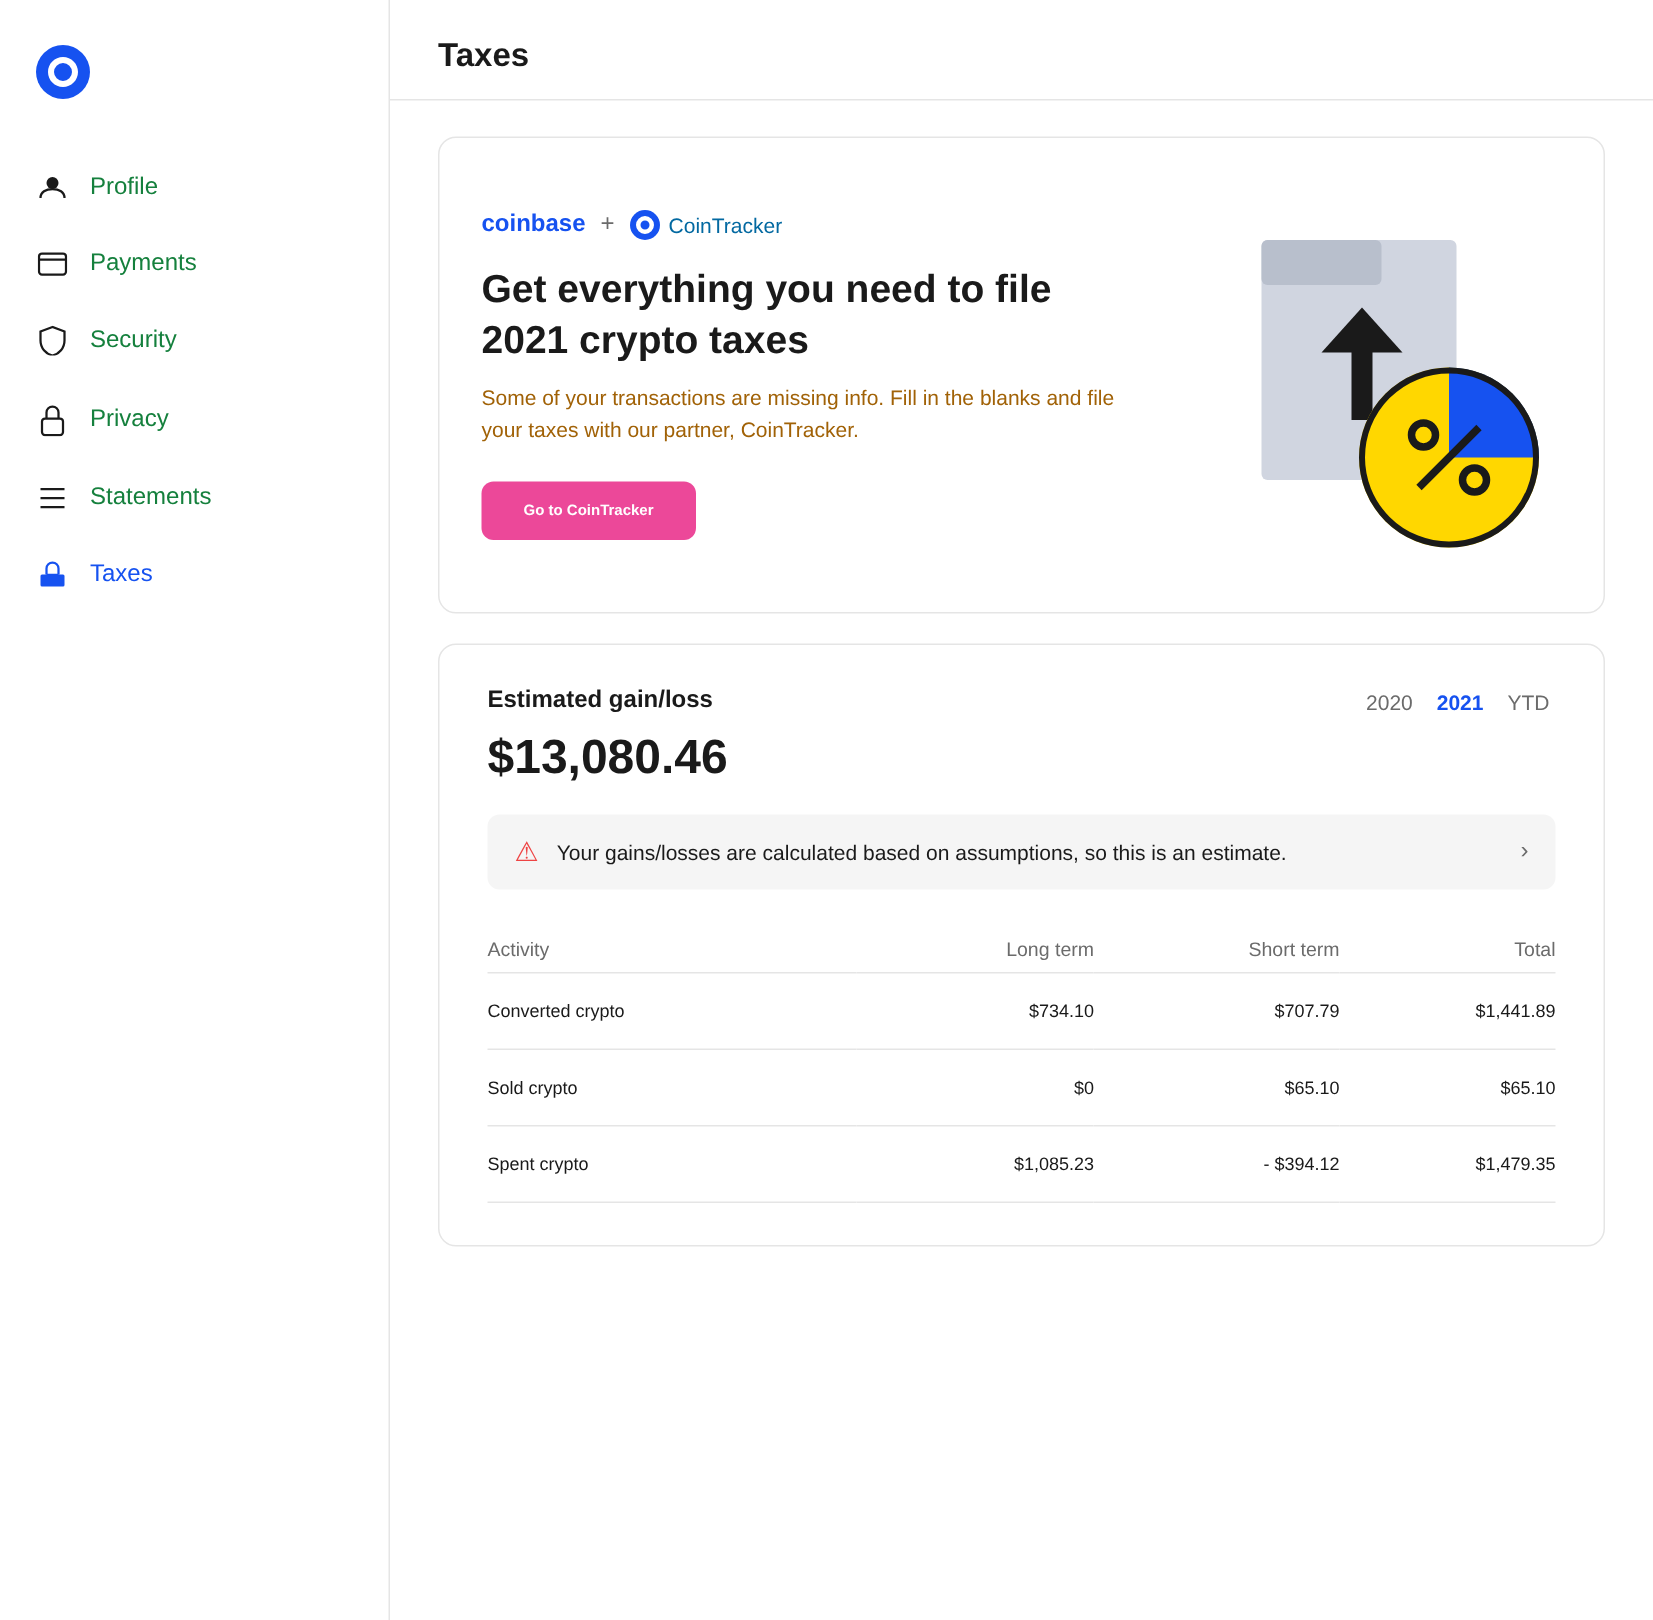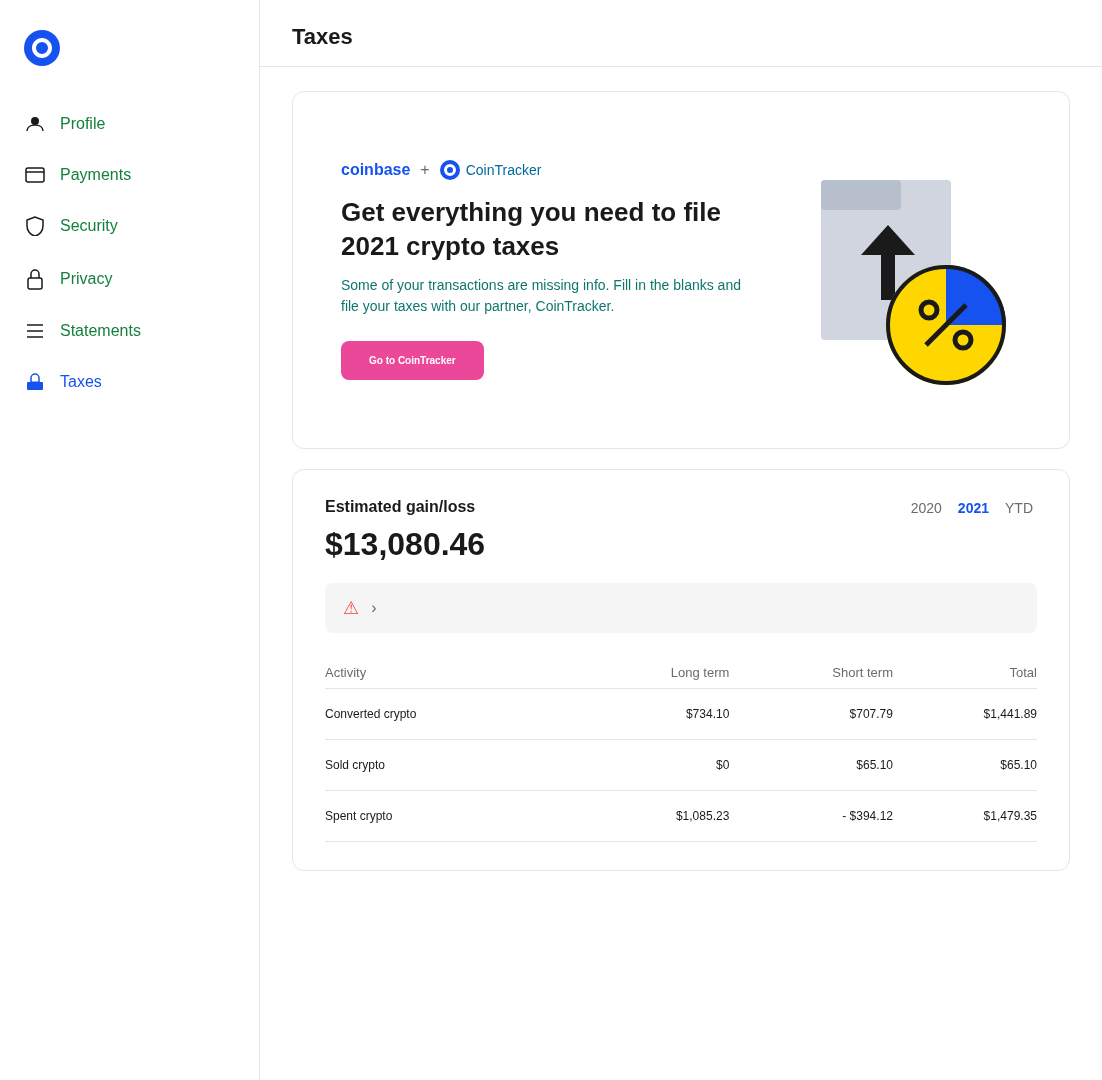--- a/index.html
+++ b/index.html
@@ -84,21 +84,21 @@
       padding: 24px 32px;
       display: flex;
       flex-direction: column;
       gap: 20px;
     }
 
     
     .promo-card {
       border: 1px solid #e5e5e5;
       border-radius: 12px;
-      padding: 48px;
+      padding: 28px;
       display: flex;
       align-items: center;
       justify-content: space-between;
       overflow: hidden;
       position: relative;
       background: #fff;
     }
     .promo-content { flex: 1; max-width: 460px; }
     .promo-brand {
       display: flex;
@@ -125,21 +125,21 @@
     }
     .promo-title {
       font-size: 26px;
       font-weight: 700;
       color: #1a1a1a;
       line-height: 1.3;
       margin-bottom: 12px;
     }
     .promo-desc {
       font-size: 14px;
-      color: #0f766e;
+      color: #a16207;
       line-height: 1.5;
       margin-bottom: 24px;
     }
     .promo-btn {
       background: #ec4899;
       color: #fff;
       border: none;
       border-radius: 8px;
       padding: 14px 28px;
       font-size: 10px;
@@ -368,20 +368,21 @@
         <div class="year-selector">
           <span class="year-btn">2020</span>
           <span class="year-btn active">2021</span>
           <span class="year-btn">YTD</span>
         </div>
       </div>
       <div class="gain-amount">$13,080.46</div>
 
       <div class="estimate-notice">
         <span class="notice-icon">⚠</span>
+        <span class="notice-text">Your gains/losses are calculated based on assumptions, so this is an estimate.</span>
         <span class="notice-chevron">›</span>
       </div>
 
       <table class="activity-table">
         <thead>
           <tr>
             <th>Activity</th>
             <th>Long term</th>
             <th>Short term</th>
             <th>Total</th>

